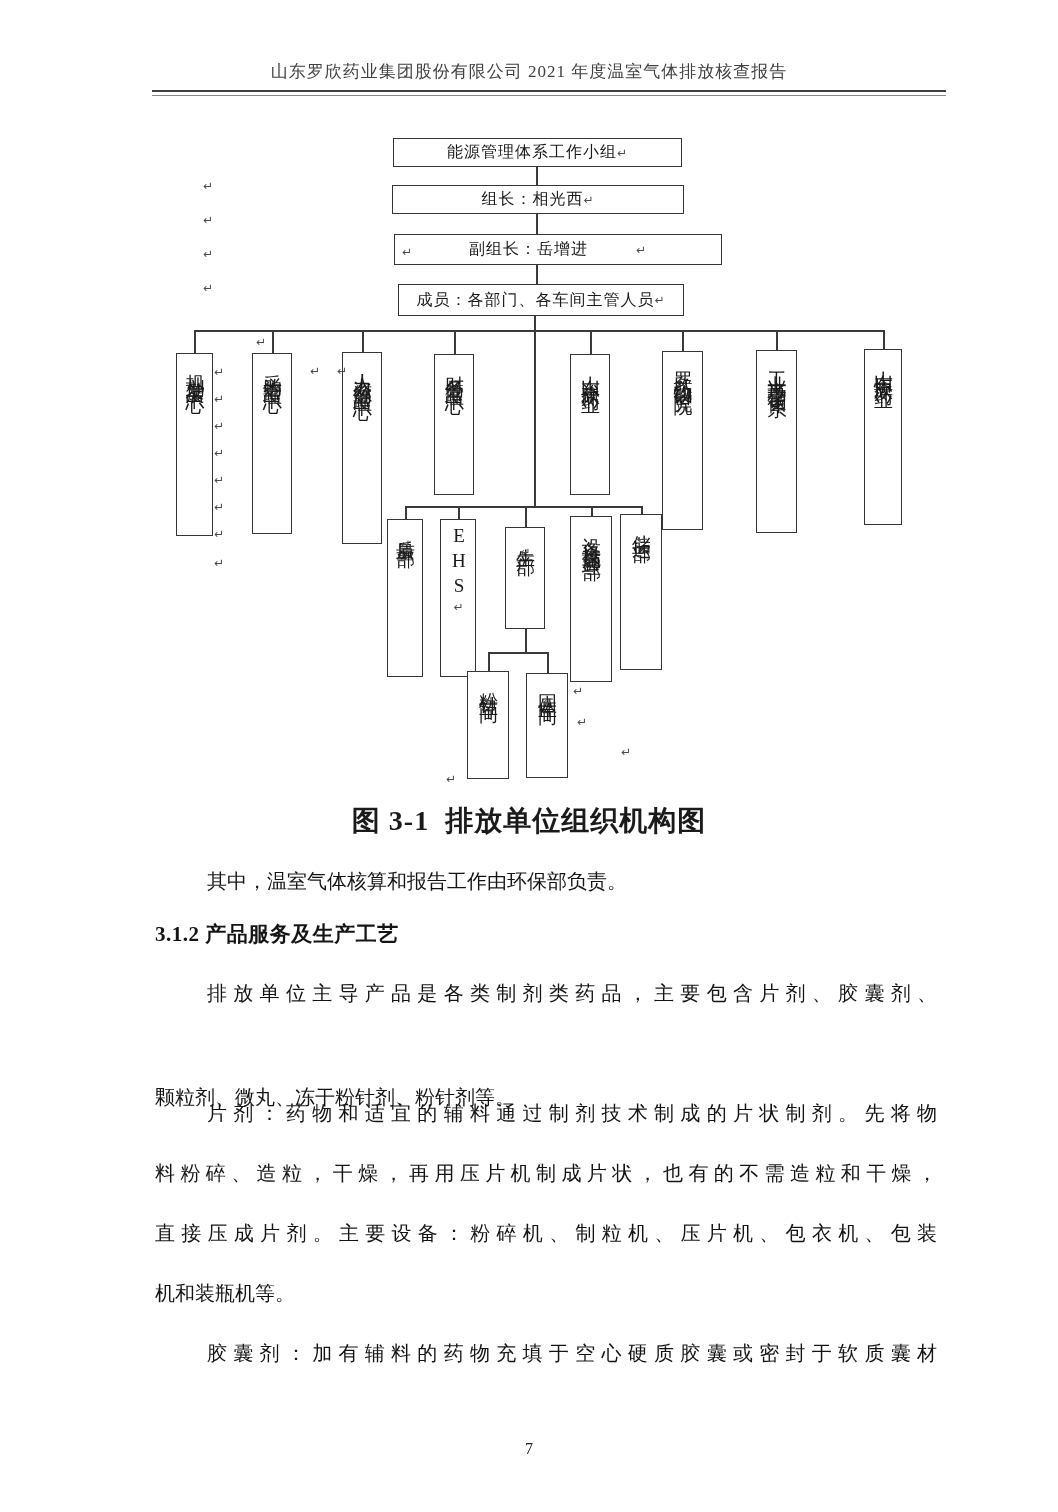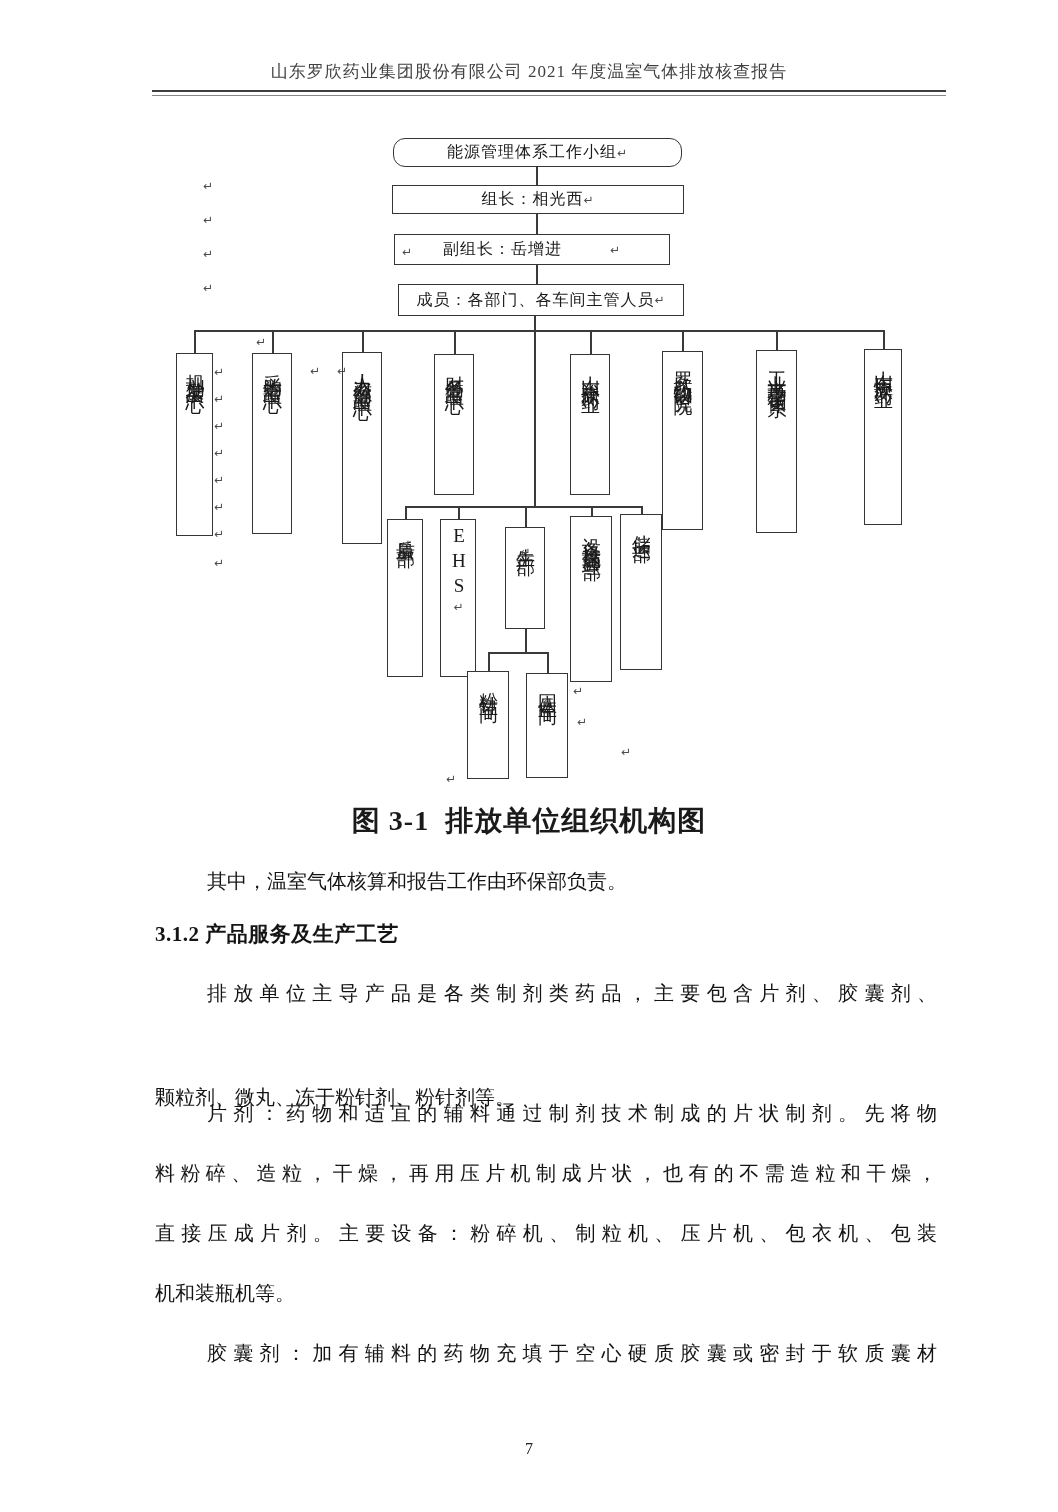--- a/index.html
+++ b/index.html
@@ -87,27 +87,27 @@
     <div class="vl" style="left:458px;top:506px;height:14px;"></div>
     <div class="vl" style="left:525px;top:506px;height:21px;"></div>
     <div class="vl" style="left:591px;top:506px;height:11px;"></div>
     <div class="vl" style="left:641px;top:506px;height:9px;"></div>
 
     <div class="vl" style="left:525px;top:629px;height:23px;"></div>
     <div class="hl" style="left:488px;top:652px;width:60px;"></div>
     <div class="vl" style="left:488px;top:652px;height:19px;"></div>
     <div class="vl" style="left:547px;top:652px;height:21px;"></div>
 
-    <div class="box hbox" style="left:393px;top:138px;width:289px;height:29px;border-radius:12px;">
+    <div class="box hbox" style="left:393px;top:138px;width:289px;height:29px;">
       <span>能源管理体系工作小组</span><span class="pmark">↵</span>
     </div>
     <div class="box hbox" style="left:392px;top:185px;width:292px;height:29px;">
       <span>组长：相光西</span><span class="pmark">↵</span>
     </div>
-    <div class="box hbox" style="left:394px;top:234px;width:276px;height:31px;gap:48px;">
+    <div class="box hbox" style="left:394px;top:234px;width:328px;height:31px;gap:48px;">
       <span>副组长：岳增进</span><span class="pmark">↵</span>
     </div>
     <div class="box hbox" style="left:398px;top:284px;width:286px;height:32px;">
       <span>成员：各部门、各车间主管人员</span><span class="pmark">↵</span>
     </div>
 
     <div class="box vbox" style="left:176px;top:353px;width:37px;height:183px;">
       <span class="vtext"><span>规划发展中心</span><span class="pmark">↵</span></span>
     </div>
     <div class="box vbox" style="left:252px;top:353px;width:40px;height:181px;">

